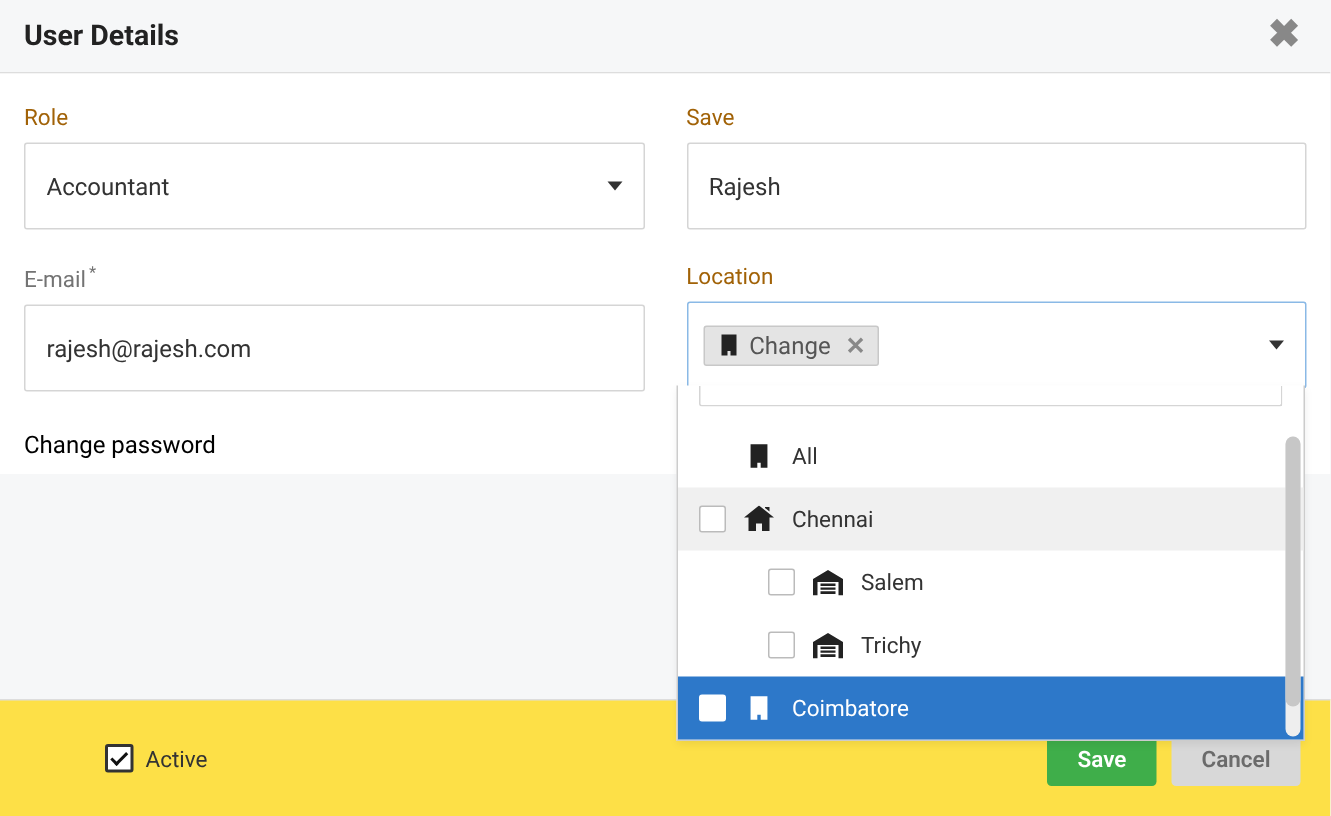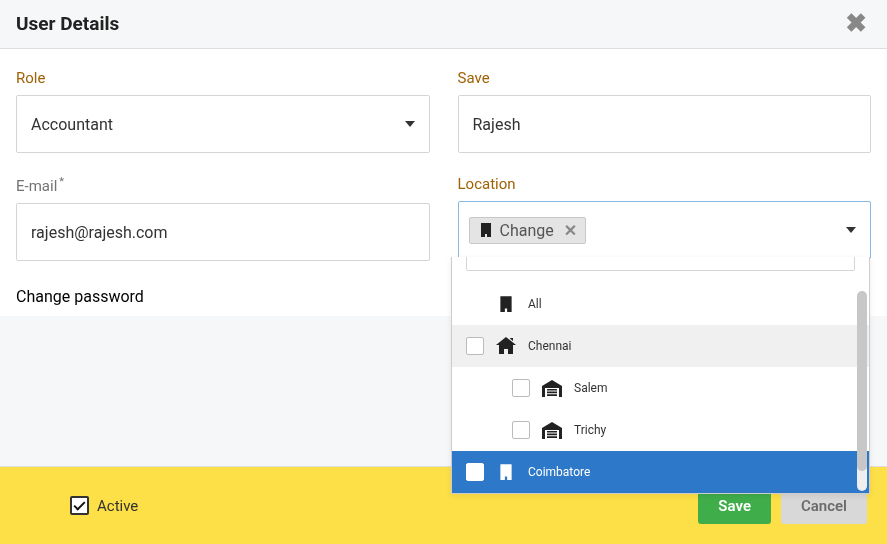--- a/index.html
+++ b/index.html
@@ -116,21 +116,21 @@
     margin: 0 14px 12px 14px;
     border: 1px solid #d5d5d5;
     border-top: none;
     border-radius: 0 0 2px 2px;
   }
   .dd-list {}
   .dd-row {
     display: flex; align-items: center;
     height: 42px;
     padding: 0 14px;
-    font-size: 12px;
+    font-size: 15px;
     color: #333;
     gap: 12px;
     cursor: pointer;
     position: relative;
   }
   .dd-row .cb {
     width: 18px; height: 18px;
     border: 1px solid #bbb;
     border-radius: 2px;
     flex: 0 0 18px;

